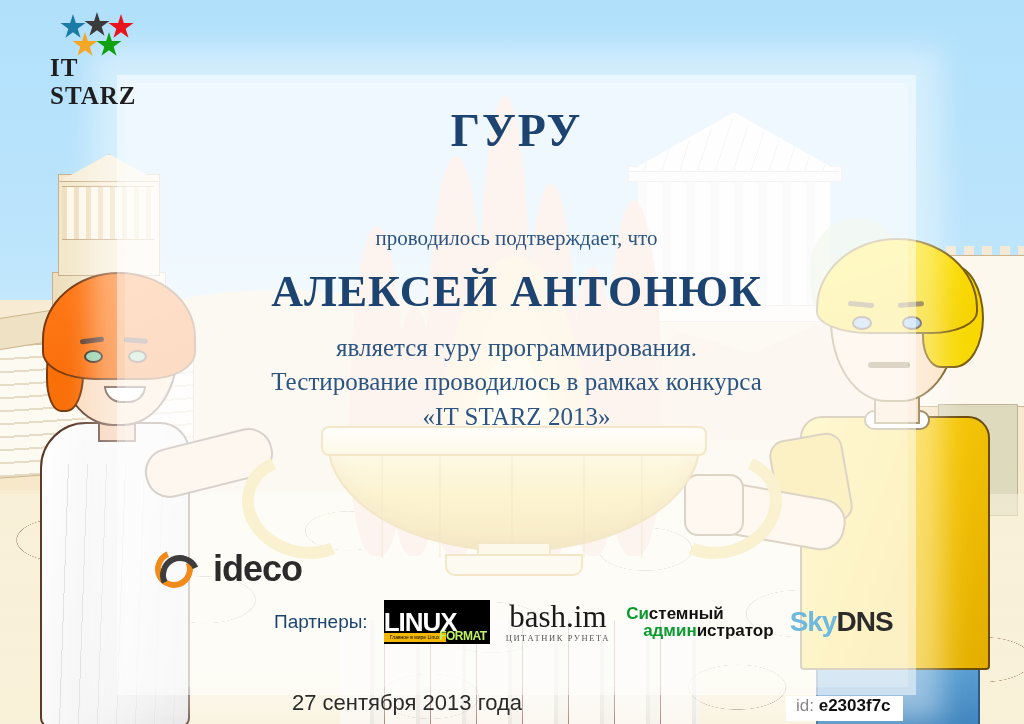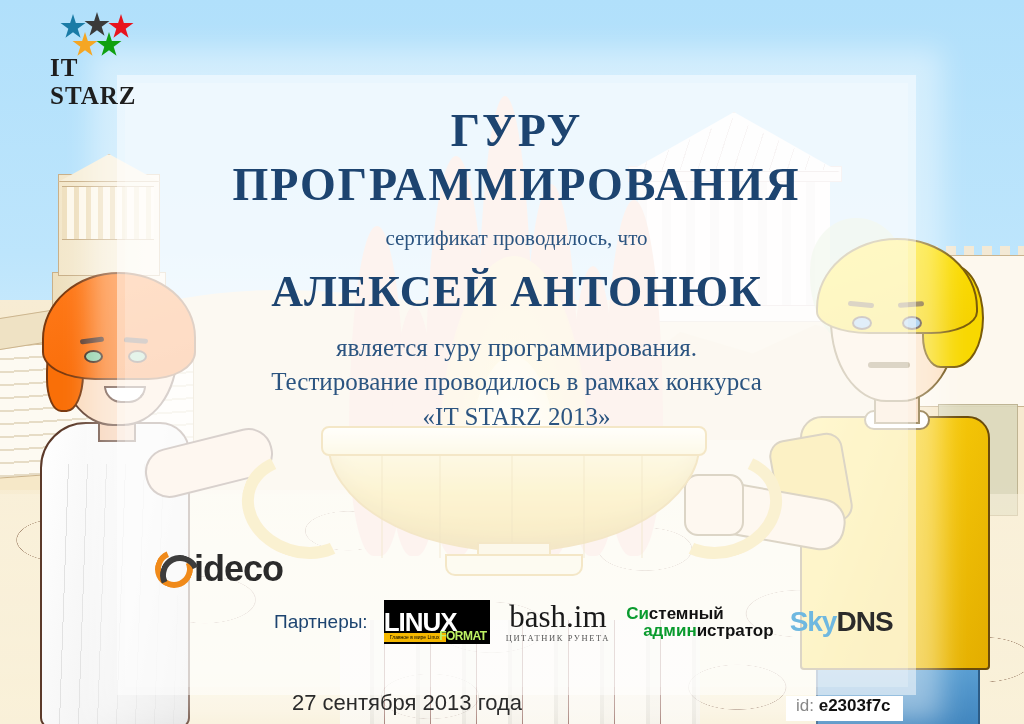--- a/index.html
+++ b/index.html
@@ -218,21 +218,21 @@
   .title2{top:158px;font-size:46px;font-weight:700;letter-spacing:2px;font-family:"Liberation Serif",serif;}
   .subtitle{top:226px;font-size:21px;font-family:"Liberation Serif",serif;color:#2b5480;}
   .name{top:266px;font-size:44px;font-weight:700;letter-spacing:1px;font-family:"Liberation Serif",serif;color:#1d4470;}
   .body1{top:334px;font-size:25px;font-family:"Liberation Serif",serif;color:#2b5480;}
   .body2{top:368px;font-size:25px;font-family:"Liberation Serif",serif;color:#2b5480;}
   .body3{top:403px;font-size:25px;font-family:"Liberation Serif",serif;color:#2b5480;}
 
   
   .org-row{position:absolute;left:155px;top:548px;display:flex;align-items:center;gap:22px;}
   .org-label{font-family:"Liberation Sans",sans-serif;font-size:19px;color:#1d4470;}
-  .ideco{display:flex;align-items:center;gap:1px;}
+  .ideco{display:flex;align-items:center;gap:20px;}
   .ideco-mark{position:relative;width:38px;height:38px;}
   .ideco-ring{position:absolute;inset:0;border-radius:50%;
     border:6px solid #f08a1a;border-top-color:transparent;transform:rotate(22deg);}
   .ideco-ring2{position:absolute;left:5px;top:5px;width:28px;height:28px;border-radius:50%;
     border:6px solid #3d3d3d;border-bottom-color:transparent;border-right-color:transparent;transform:rotate(20deg);}
   .ideco-word{font-family:"Liberation Sans",sans-serif;font-weight:700;font-size:36px;color:#2b2b2b;letter-spacing:-1px;}
 
   
   .part-row{position:absolute;left:274px;top:600px;display:flex;align-items:center;gap:16px;}
   .part-label{font-family:"Liberation Sans",sans-serif;font-size:19px;color:#1d4470;}
@@ -381,22 +381,21 @@
       <div class="star s1"></div>
       <div class="star s2"></div>
       <div class="star s3"></div>
       <div class="star s4"></div>
       <div class="star s5"></div>
     </div>
     <div class="logo-text">IT STARZ</div>
   </div>
 
   <div class="txt title1">ГУРУ</div>
-  <div class="txt title2">ПРОГРАММИРОВАНИЯ</div>
-  <div class="txt subtitle">сертификат проводилось, что</div>
+  <div class="txt subtitle">проводилось подтверждает, что</div>
   <div class="txt name">АЛЕКСЕЙ АНТОНЮК</div>
   <div class="txt body1">является гуру программирования.</div>
   <div class="txt body2">Тестирование проводилось в рамках конкурса</div>
   <div class="txt body3">«IT STARZ 2013»</div>
 
   <div class="org-row">
     <div class="ideco">
       <div class="ideco-mark">
         <div class="ideco-ring"></div>
         <div class="ideco-ring2"></div>

